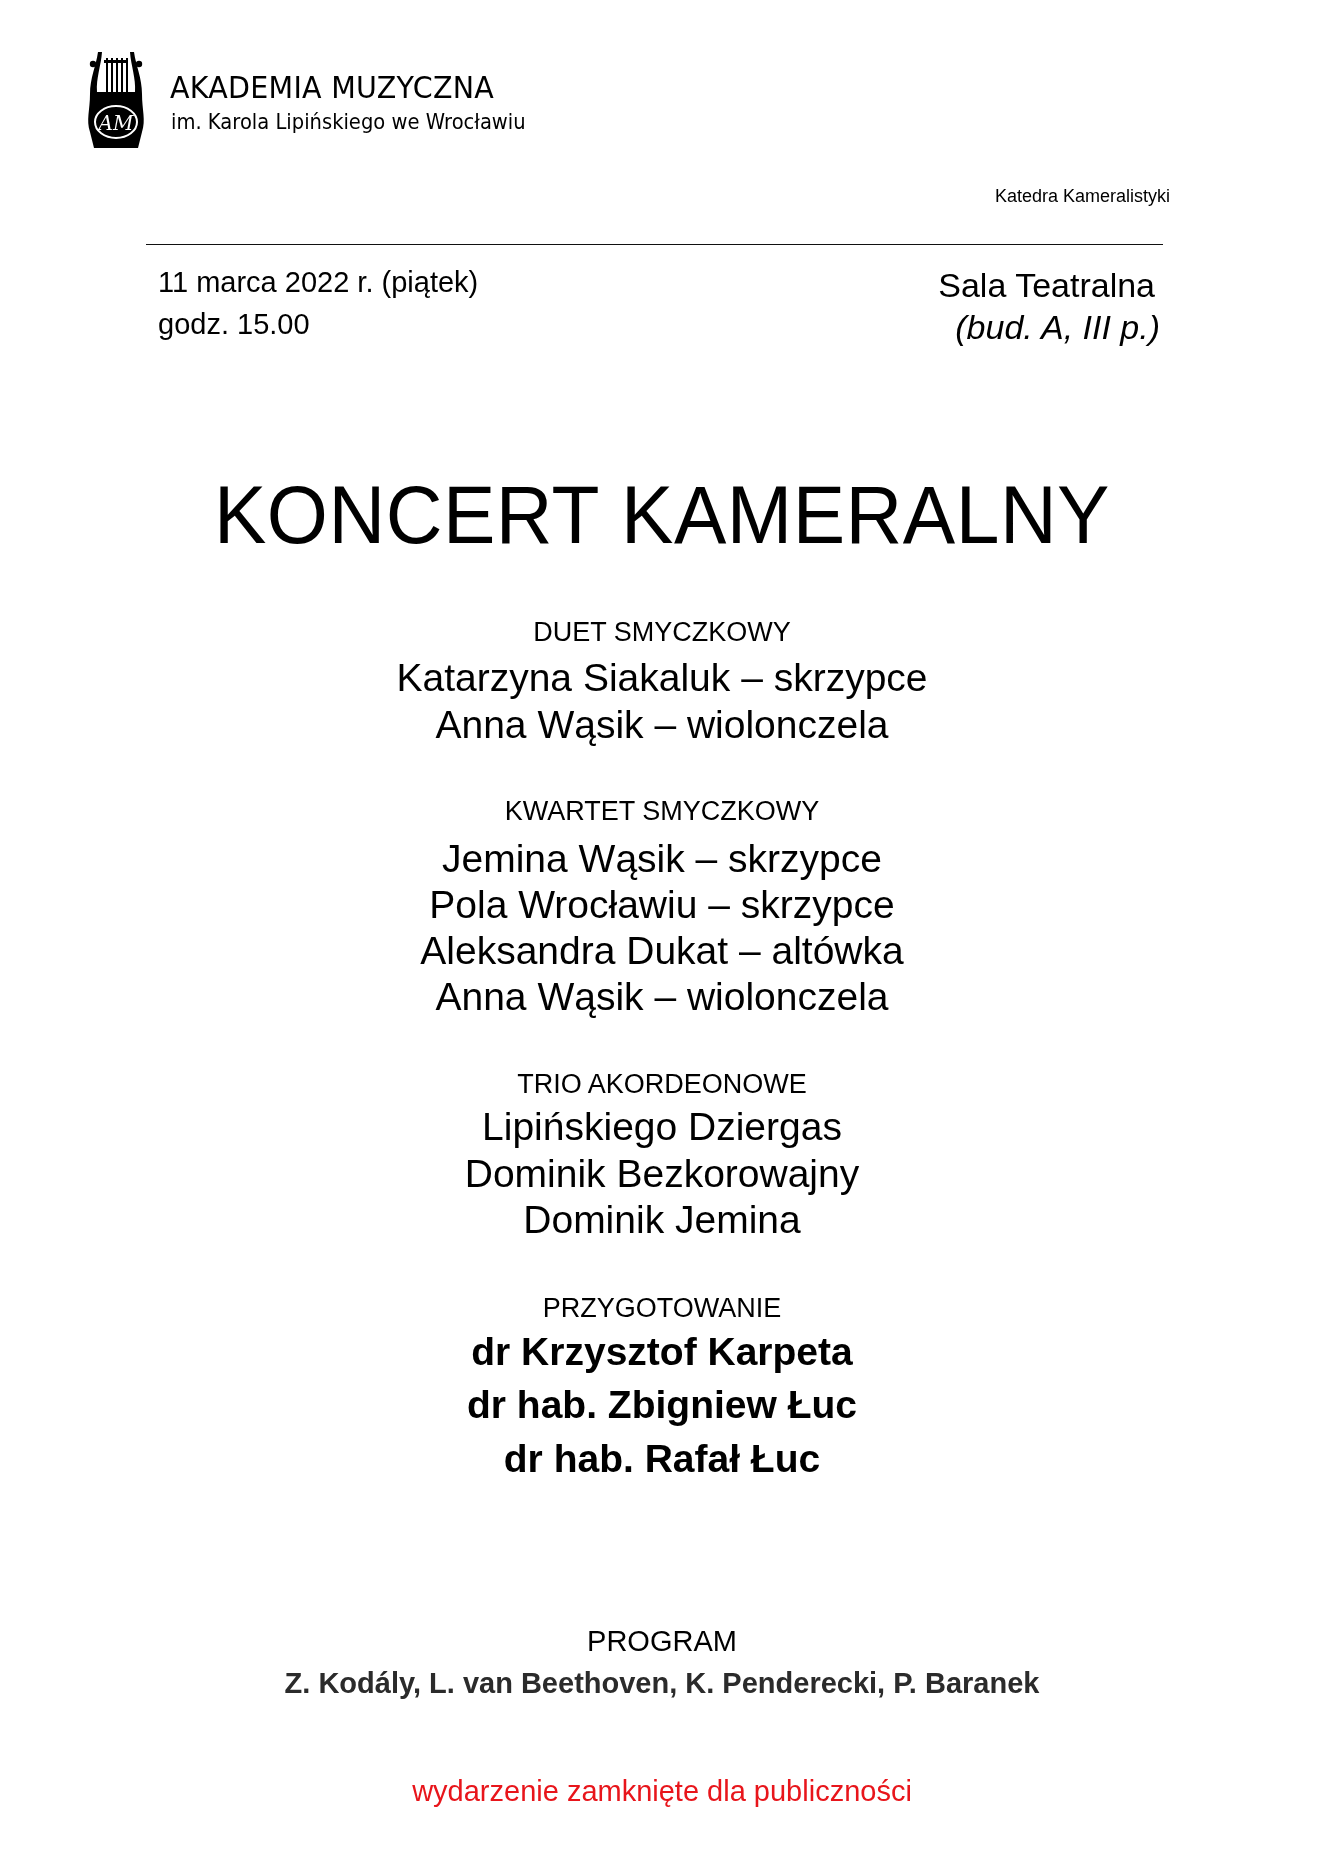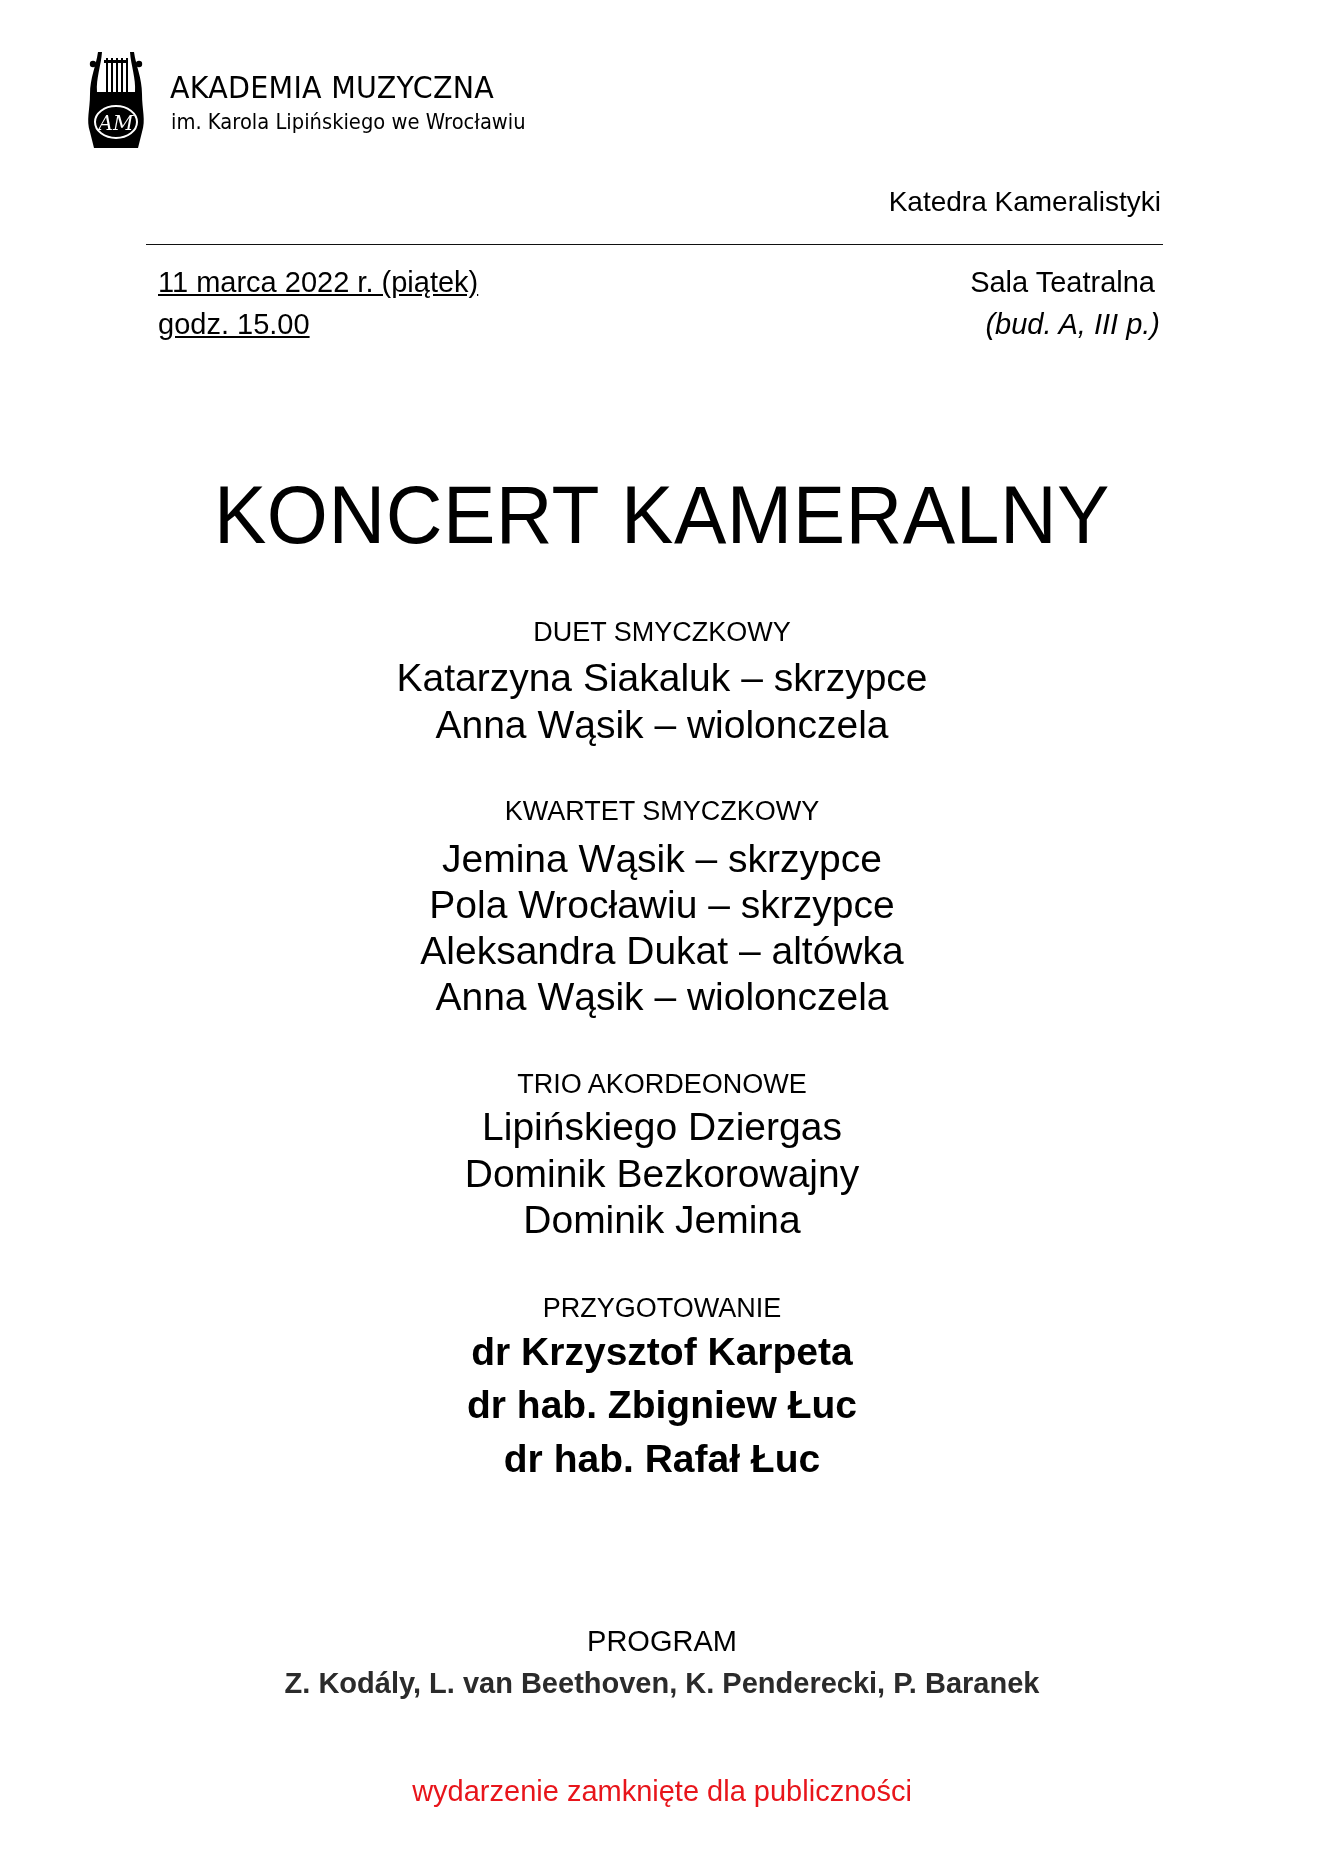--- a/index.html
+++ b/index.html
@@ -5,25 +5,25 @@
     html, body { margin: 0; padding: 0; background: #ffffff; }
     body { width: 1320px; height: 1866px; position: relative; overflow: hidden; color: #000; }
     .abs { position: absolute; }
     .calibri { font-family: "Liberation Sans", sans-serif; }
     .arial { font-family: "Liberation Sans", sans-serif; }
 
     #logo { left: 84px; top: 48px; width: 64px; height: 104px; }
     #logo-title { left: 170px; top: 70px; font-family: "DejaVu Sans", sans-serif; font-size: 30px; letter-spacing: 0.3px; white-space: nowrap; font-weight: 400; transform: scaleX(0.95); transform-origin: left; }
     #logo-sub { left: 171px; top: 110px; font-family: "DejaVu Sans", sans-serif; font-size: 21px; white-space: nowrap; transform: scaleX(0.93); transform-origin: left; }
 
-    #dept { right: 159px; top: 186px; font-size: 28px; white-space: nowrap; }
+    #dept { right: 150px; top: 186px; font-size: 18px; white-space: nowrap; }
     #rule { left: 146px; top: 244px; width: 1017px; height: 0; border-top: 1.6px solid #111; }
 
-    .meta-left { left: 158px; font-size: 29px; white-space: nowrap; text-decoration: underline; }
-    .meta-right { right: 160px; font-size: 29px; white-space: nowrap; text-align: right; }
+    .meta-left { left: 158px; font-size: 29px; white-space: nowrap; }
+    .meta-right { right: 160px; font-size: 34px; white-space: nowrap; text-align: right; }
 
     #title { left: 0; width: 1324px; text-align: center; top: 470px; font-size: 81px; line-height: 90px; letter-spacing: 0.5px; white-space: nowrap; transform: scaleX(0.97); }
 
     .center-line { left: 0; width: 1324px; text-align: center; white-space: nowrap; }
     .heading { font-size: 27px; line-height: 32px; }
     .person { font-size: 39px; line-height: 46px; }
     .person b { font-weight: 400; }
     .person .role { font-weight: 400; }
     .prep { font-size: 39px; line-height: 46px; font-weight: 700; }
 

